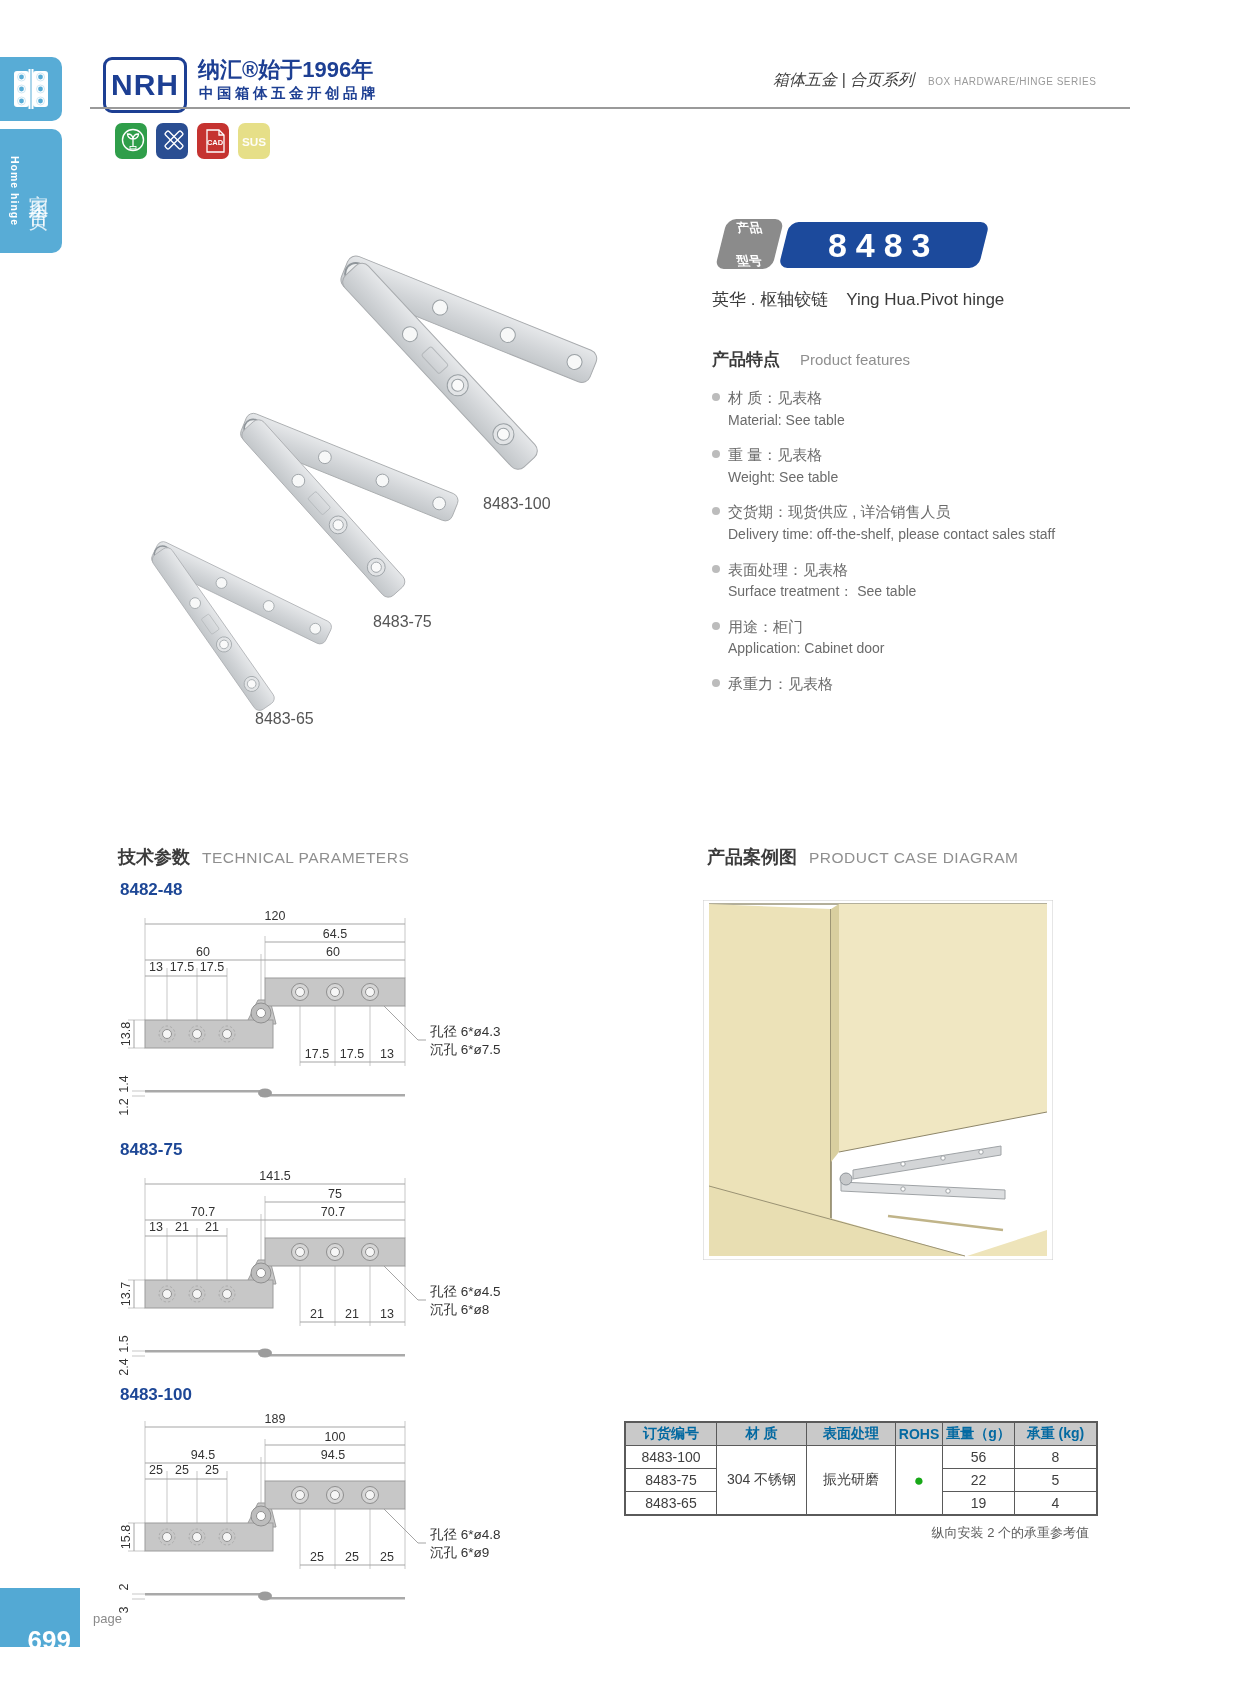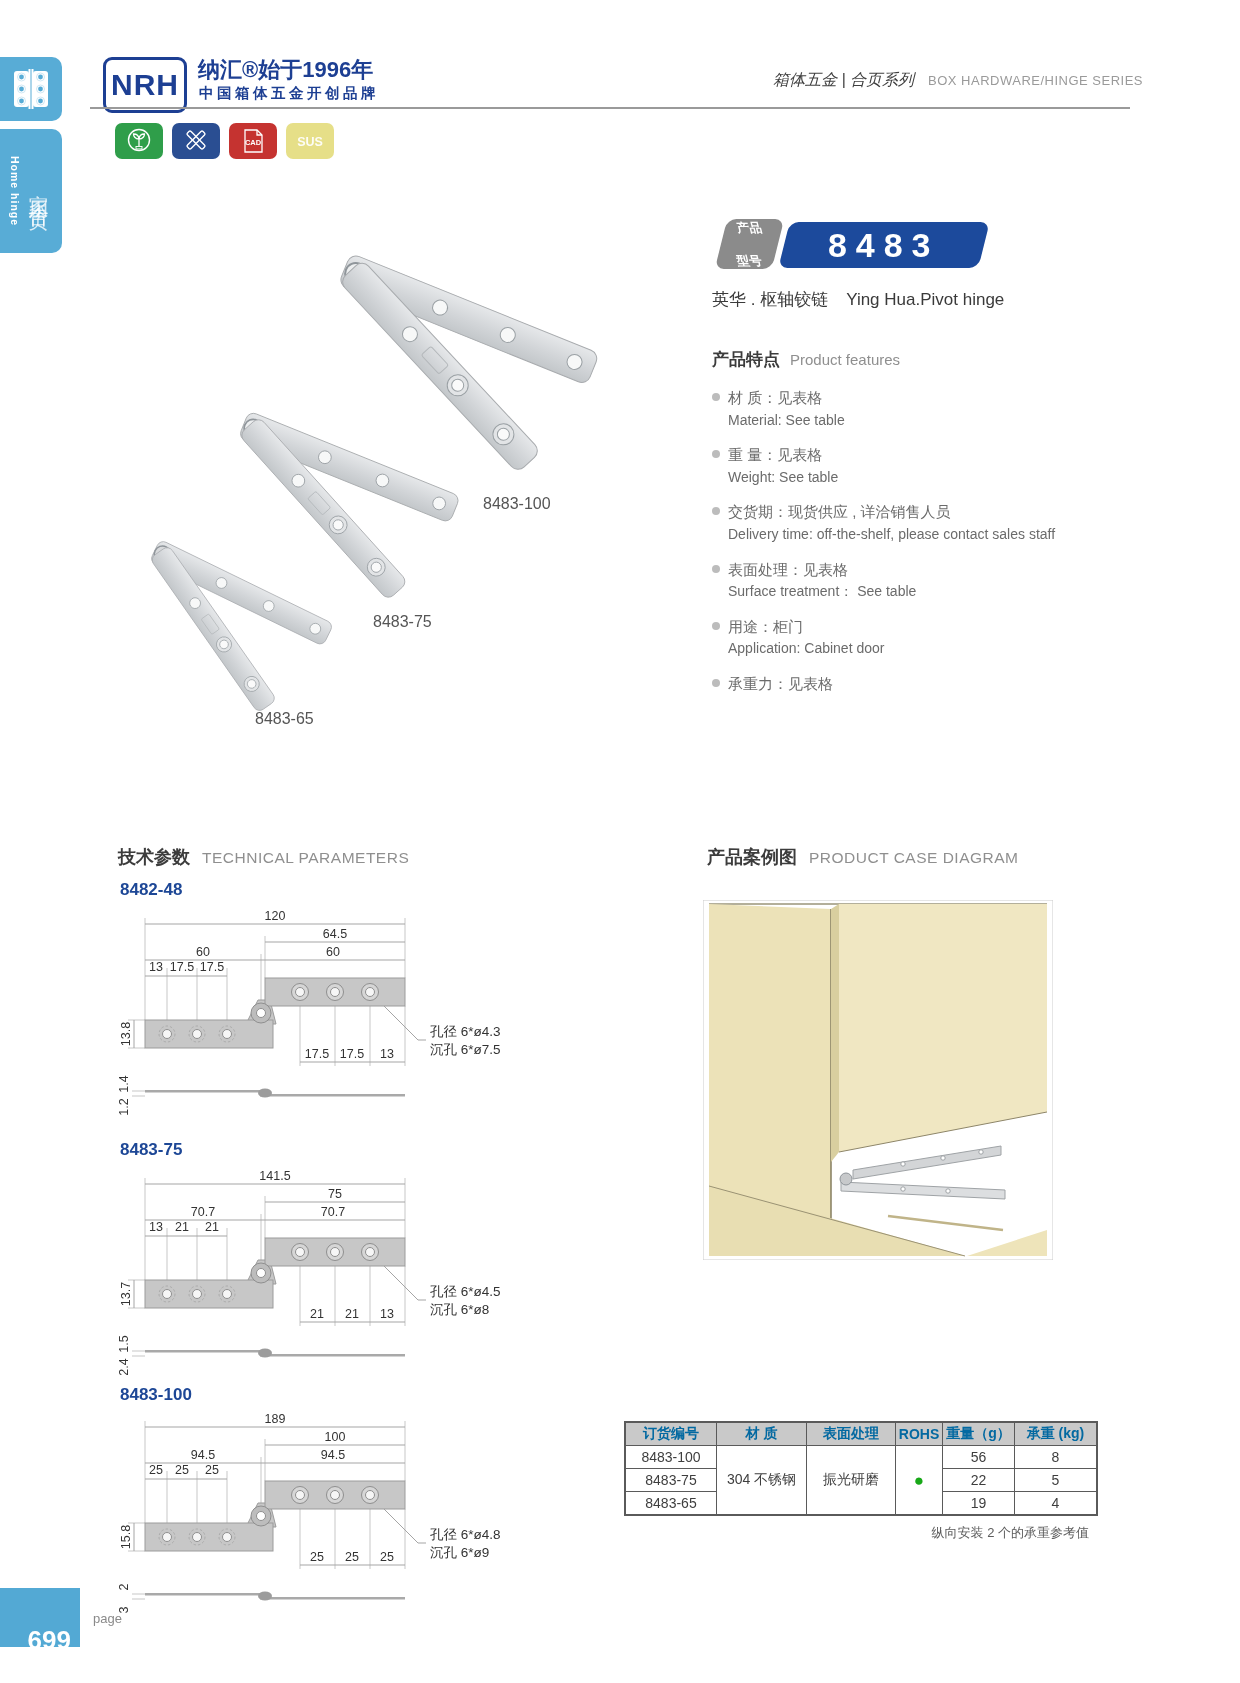--- a/index.html
+++ b/index.html
@@ -13,40 +13,40 @@
   .v-zh{writing-mode:vertical-rl;font-size:20px;letter-spacing:6px;color:rgba(255,255,255,.78);}
   .v-en{writing-mode:vertical-rl;font-size:10.5px;font-weight:bold;letter-spacing:1px;color:#fff;}
 
   
   .logo-box{position:absolute;left:103px;top:57px;width:78px;height:50px;border:3px solid #1d3f93;border-radius:9px;
     display:flex;align-items:center;justify-content:center;font-size:30px;font-weight:bold;color:#1d3f93;letter-spacing:1px;}
   .brand1{position:absolute;left:198px;top:55px;font-size:22px;font-weight:bold;color:#1d3f93;}
   .brand2{position:absolute;left:199px;top:84px;font-size:14.5px;font-weight:bold;color:#1d3f93;letter-spacing:3.5px;}
   .series{position:absolute;left:773px;top:70px;display:flex;align-items:baseline;gap:14px;white-space:nowrap;}
   .series-zh{font-size:16px;color:#3f3f3f;font-style:italic;}
-  .series-en{font-size:13px;color:#9a9a9a;letter-spacing:.5px;}
+  .series-en{font-size:10px;color:#9a9a9a;letter-spacing:.5px;}
   .hline{position:absolute;left:90px;top:107px;width:1040px;height:2px;background:#9a9a9a;}
 
   .cert{position:absolute;left:115px;top:123px;display:flex;gap:9px;}
-  .cert .ic{width:48px;height:36px;border-radius:7px;display:flex;align-items:center;justify-content:center;}
+  .cert .ic{width:32px;height:36px;border-radius:7px;display:flex;align-items:center;justify-content:flex-end;}
 
   
   .badge-gray{position:absolute;left:721px;top:219px;width:57px;height:50px;background:#8b8b8b;border-radius:9px;
     transform:skewX(-14deg);display:flex;align-items:center;justify-content:center;}
   .badge-gray span{transform:skewX(14deg);color:#fff;font-size:12.5px;font-weight:bold;line-height:1.3;text-align:center;display:block;}
   .badge-blue{position:absolute;left:784px;top:222px;width:200px;height:46px;background:#1c4a9c;border-radius:9px;
     transform:skewX(-14deg);display:flex;align-items:center;justify-content:center;}
   .badge-blue span{transform:skewX(14deg);color:#fff;font-size:34px;font-weight:bold;letter-spacing:9px;}
   .prod-name{position:absolute;left:712px;top:288px;display:flex;align-items:baseline;gap:18px;white-space:nowrap;}
   .prod-name .zh{font-size:17px;color:#3a3a3a;}
   .prod-name .en{font-size:17px;color:#3a3a3a;}
 
   
   .feat{position:absolute;left:712px;top:348px;width:390px;}
-  .feat-title{display:flex;align-items:baseline;gap:10px;margin-bottom:16px;}
+  .feat-title{display:flex;align-items:baseline;gap:20px;margin-bottom:16px;}
   .feat-title .zh{font-size:17px;font-weight:bold;color:#3c3c3c;}
   .feat-title .en{font-size:15px;color:#8f8f8f;}
   .feat-item{margin-bottom:13px;}
   .feat-zh{font-size:15px;color:#6b6b6b;line-height:1.5;position:relative;padding-left:16px;}
   .feat-zh .dot{position:absolute;left:0;top:6px;width:8px;height:8px;border-radius:50%;background:#bcbcbc;}
   .feat-en{font-size:14px;color:#6b6b6b;line-height:1.55;padding-left:16px;}
 
   
   .sec-head{position:absolute;display:flex;align-items:baseline;gap:12px;white-space:nowrap;}
   .sec-head .zh{font-size:18px;font-weight:bold;color:#3c3c3c;}

